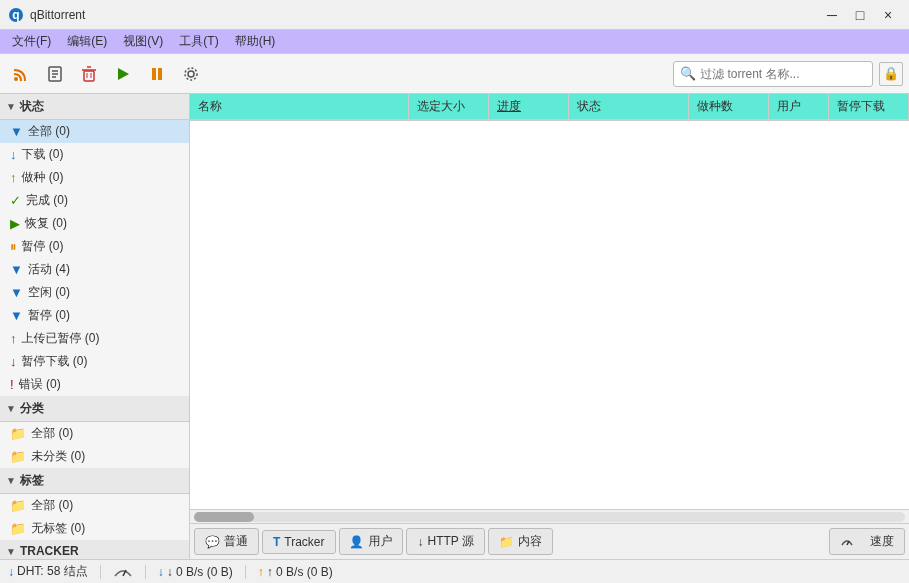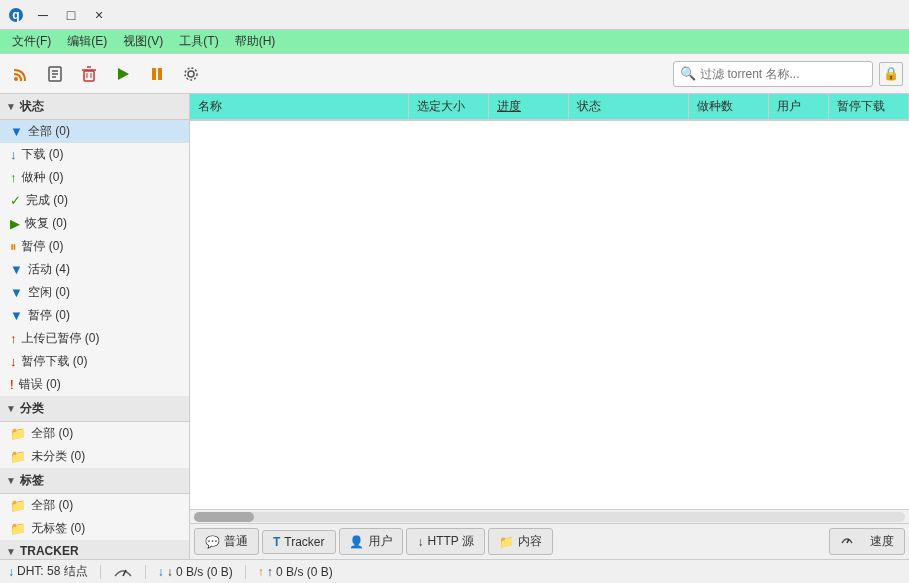--- a/index.html
+++ b/index.html
@@ -23,21 +23,21 @@
       cursor: pointer; font-size: 14px; display: flex; align-items: center; justify-content: center;
       color: #333;
     }
 
     
     .menu-bar {
       height: 24px;
       display: flex;
       align-items: center;
       padding: 0 4px;
-      background: #86efac;
+      background: #c4b5fd;
       border-bottom: 1px solid #ccc;
     }
     .menu-item {
       padding: 2px 8px;
       cursor: pointer;
       color: #333;
       border-radius: 2px;
     }
 
     
@@ -203,20 +203,21 @@
       background: #e8e8e8;
       cursor: pointer;
       border-radius: 3px;
       font-size: 12px;
       color: #333;
       gap: 4px;
     }
     .speed-btn {
       margin-left: auto;
       display: flex;
+      align-items: center;
       padding: 4px 10px;
       border: 1px solid #bbb;
       background: #e8e8e8;
       cursor: pointer;
       border-radius: 3px;
       font-size: 12px;
       color: #333;
       gap: 16px;
     }
 
@@ -249,20 +250,21 @@
 </head>
 <body>
 
 <div class="title-bar">
   <div class="title-bar-icon">
     <svg width="16" height="16" viewBox="0 0 16 16">
       <circle cx="8" cy="8" r="7" fill="#1a6fbf"></circle>
       <text x="8" y="12" text-anchor="middle" fill="white" font-size="10" font-weight="bold">q</text>
     </svg>
   </div>
+  <span class="title-bar-title">qBittorrent</span>
   <div class="title-bar-controls">
     <button class="title-btn">─</button>
     <button class="title-btn">□</button>
     <button class="title-btn close">×</button>
   </div>
 </div>
 
 <div class="menu-bar">
   <div class="menu-item">文件(F)</div>
   <div class="menu-item">编辑(E)</div>

